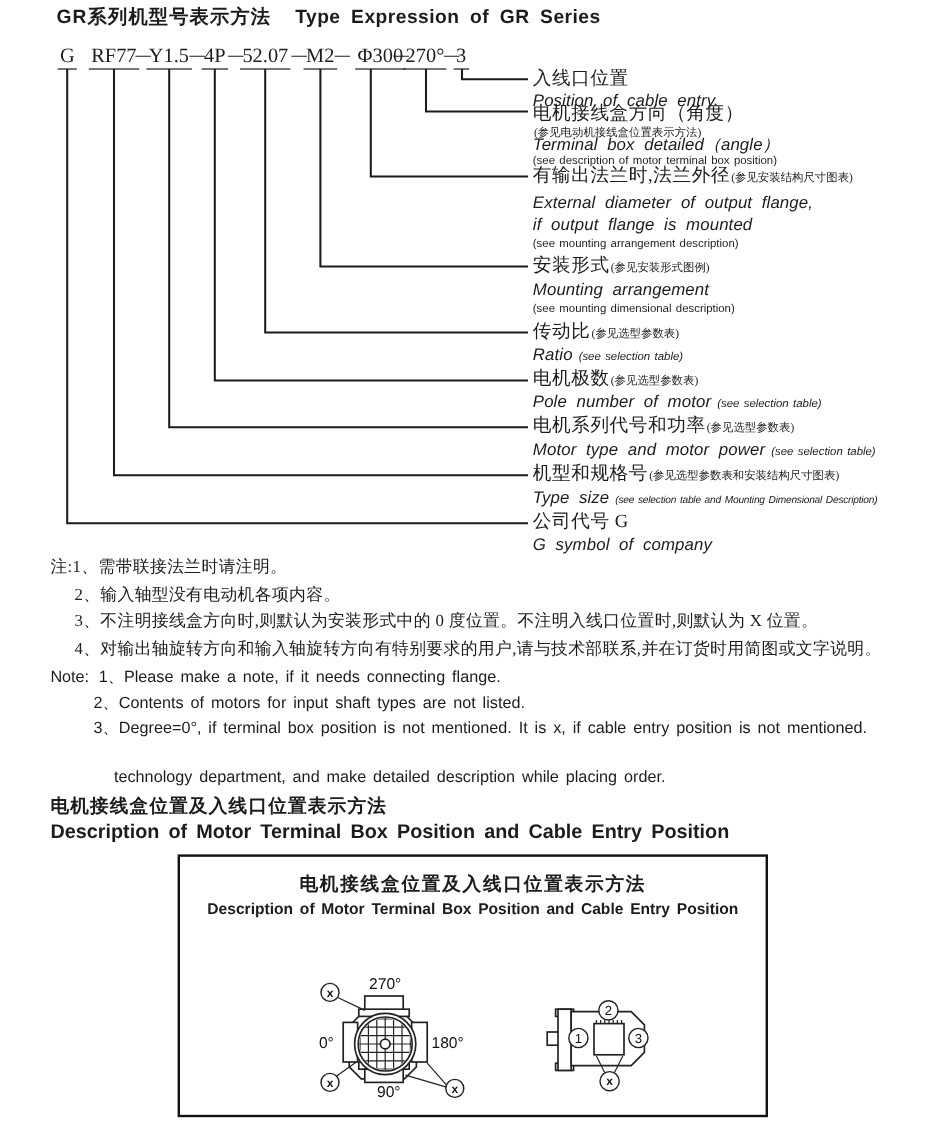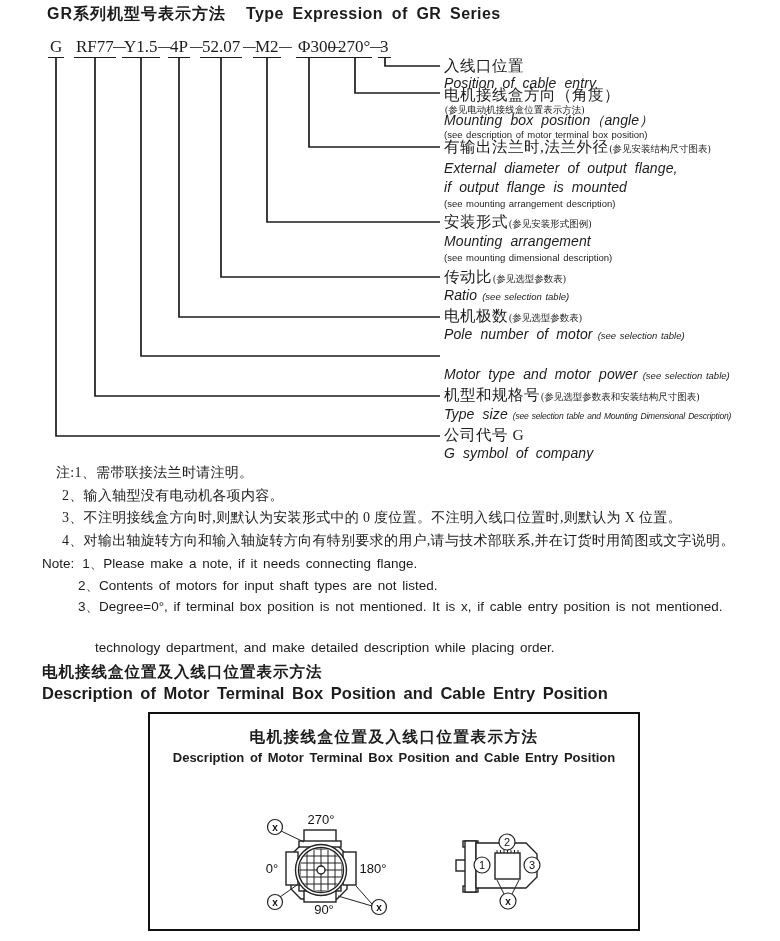--- a/index.html
+++ b/index.html
@@ -96,47 +96,48 @@
       <polyline points="355,57.5 355,93 440,93"></polyline>
       <polyline points="385,57.5 385,66 440,66"></polyline>
     </g>
   </svg>
 
   <div class="tl cn" style="top:58px">入线口位置</div>
   <div class="tl en" style="top:76px">Position of cable entry</div>
 
   <div class="tl cn" style="top:87px">电机接线盒方向（角度）</div>
   <div class="tl sm-cn" style="top:104px">(参见电动机接线盒位置表示方法)</div>
-  <div class="tl en" style="top:113px">Mounting box position（angle）</div>
+  <div class="tl en" style="top:113px">Terminal box detailed（angle）</div>
   <div class="tl sm-en" style="top:129px">(see description of motor terminal box position)</div>
 
   <div class="tl cn" style="top:139px"><span>有输出法兰时,法兰外径</span><span class="sm-cn">(参见安装结构尺寸图表)</span></div>
   <div class="tl en" style="top:161px">External diameter of output flange,</div>
   <div class="tl en" style="top:180px">if output flange is mounted</div>
   <div class="tl sm-en" style="top:198px">(see mounting arrangement description)</div>
 
   <div class="tl cn" style="top:214px"><span>安装形式</span><span class="sm-cn">(参见安装形式图例)</span></div>
   <div class="tl en" style="top:234px">Mounting arrangement</div>
   <div class="tl sm-en" style="top:252px">(see mounting dimensional description)</div>
 
   <div class="tl cn" style="top:269px"><span>传动比</span><span class="sm-cn">(参见选型参数表)</span></div>
   <div class="tl en" style="top:288px"><span>Ratio</span><span class="sm-en2">(see selection table)</span></div>
 
   <div class="tl cn" style="top:308px"><span>电机极数</span><span class="sm-cn">(参见选型参数表)</span></div>
   <div class="tl en" style="top:327px"><span>Pole number of motor</span><span class="sm-en2">(see selection table)</span></div>
 
+  <div class="tl cn" style="top:347px"><span>电机系列代号和功率</span><span class="sm-cn">(参见选型参数表)</span></div>
   <div class="tl en" style="top:367px"><span>Motor type and motor power</span><span class="sm-en2">(see selection table)</span></div>
 
   <div class="tl cn" style="top:387px"><span>机型和规格号</span><span class="sm-cn">(参见选型参数表和安装结构尺寸图表)</span></div>
   <div class="tl en" style="top:407px"><span>Type size</span><span class="sm-en2" style="font-size:8.5px;letter-spacing:-0.2px">(see selection table and Mounting Dimensional Description)</span></div>
 
   <div class="tl cn" style="top:427px">公司代号 G</div>
   <div class="tl en" style="top:446px">G symbol of company</div>
 
-  <div class="note-cn" style="left:56px; top:464px"><span>注:</span><span>1、需带联接法兰时请注明。</span></div>
+  <div class="note-cn" style="left:42px; top:464px"><span>注:</span><span>1、需带联接法兰时请注明。</span></div>
   <div class="note-cn" style="left:62px; top:487px">2、输入轴型没有电动机各项内容。</div>
   <div class="note-cn" style="left:62px; top:509px">3、不注明接线盒方向时,则默认为安装形式中的 0 度位置。不注明入线口位置时,则默认为 X 位置。</div>
   <div class="note-cn" style="left:62px; top:532px">4、对输出轴旋转方向和输入轴旋转方向有特别要求的用户,请与技术部联系,并在订货时用简图或文字说明。</div>
 
   <div class="note-en" style="left:42px; top:555px"><span class="pfx">Note:</span><span>1、Please make a note, if it needs connecting flange.</span></div>
   <div class="note-en" style="left:78px; top:577px">2、Contents of motors for input shaft types are not listed.</div>
   <div class="note-en" style="left:78px; top:598px">3、Degree=0°, if terminal box position is not mentioned. It is x, if cable entry position is not mentioned.</div>
   <div class="note-en" style="left:95px; top:640px">technology department, and make detailed description while placing order.</div>
 
   <div class="sec-cn">电机接线盒位置及入线口位置表示方法</div>

